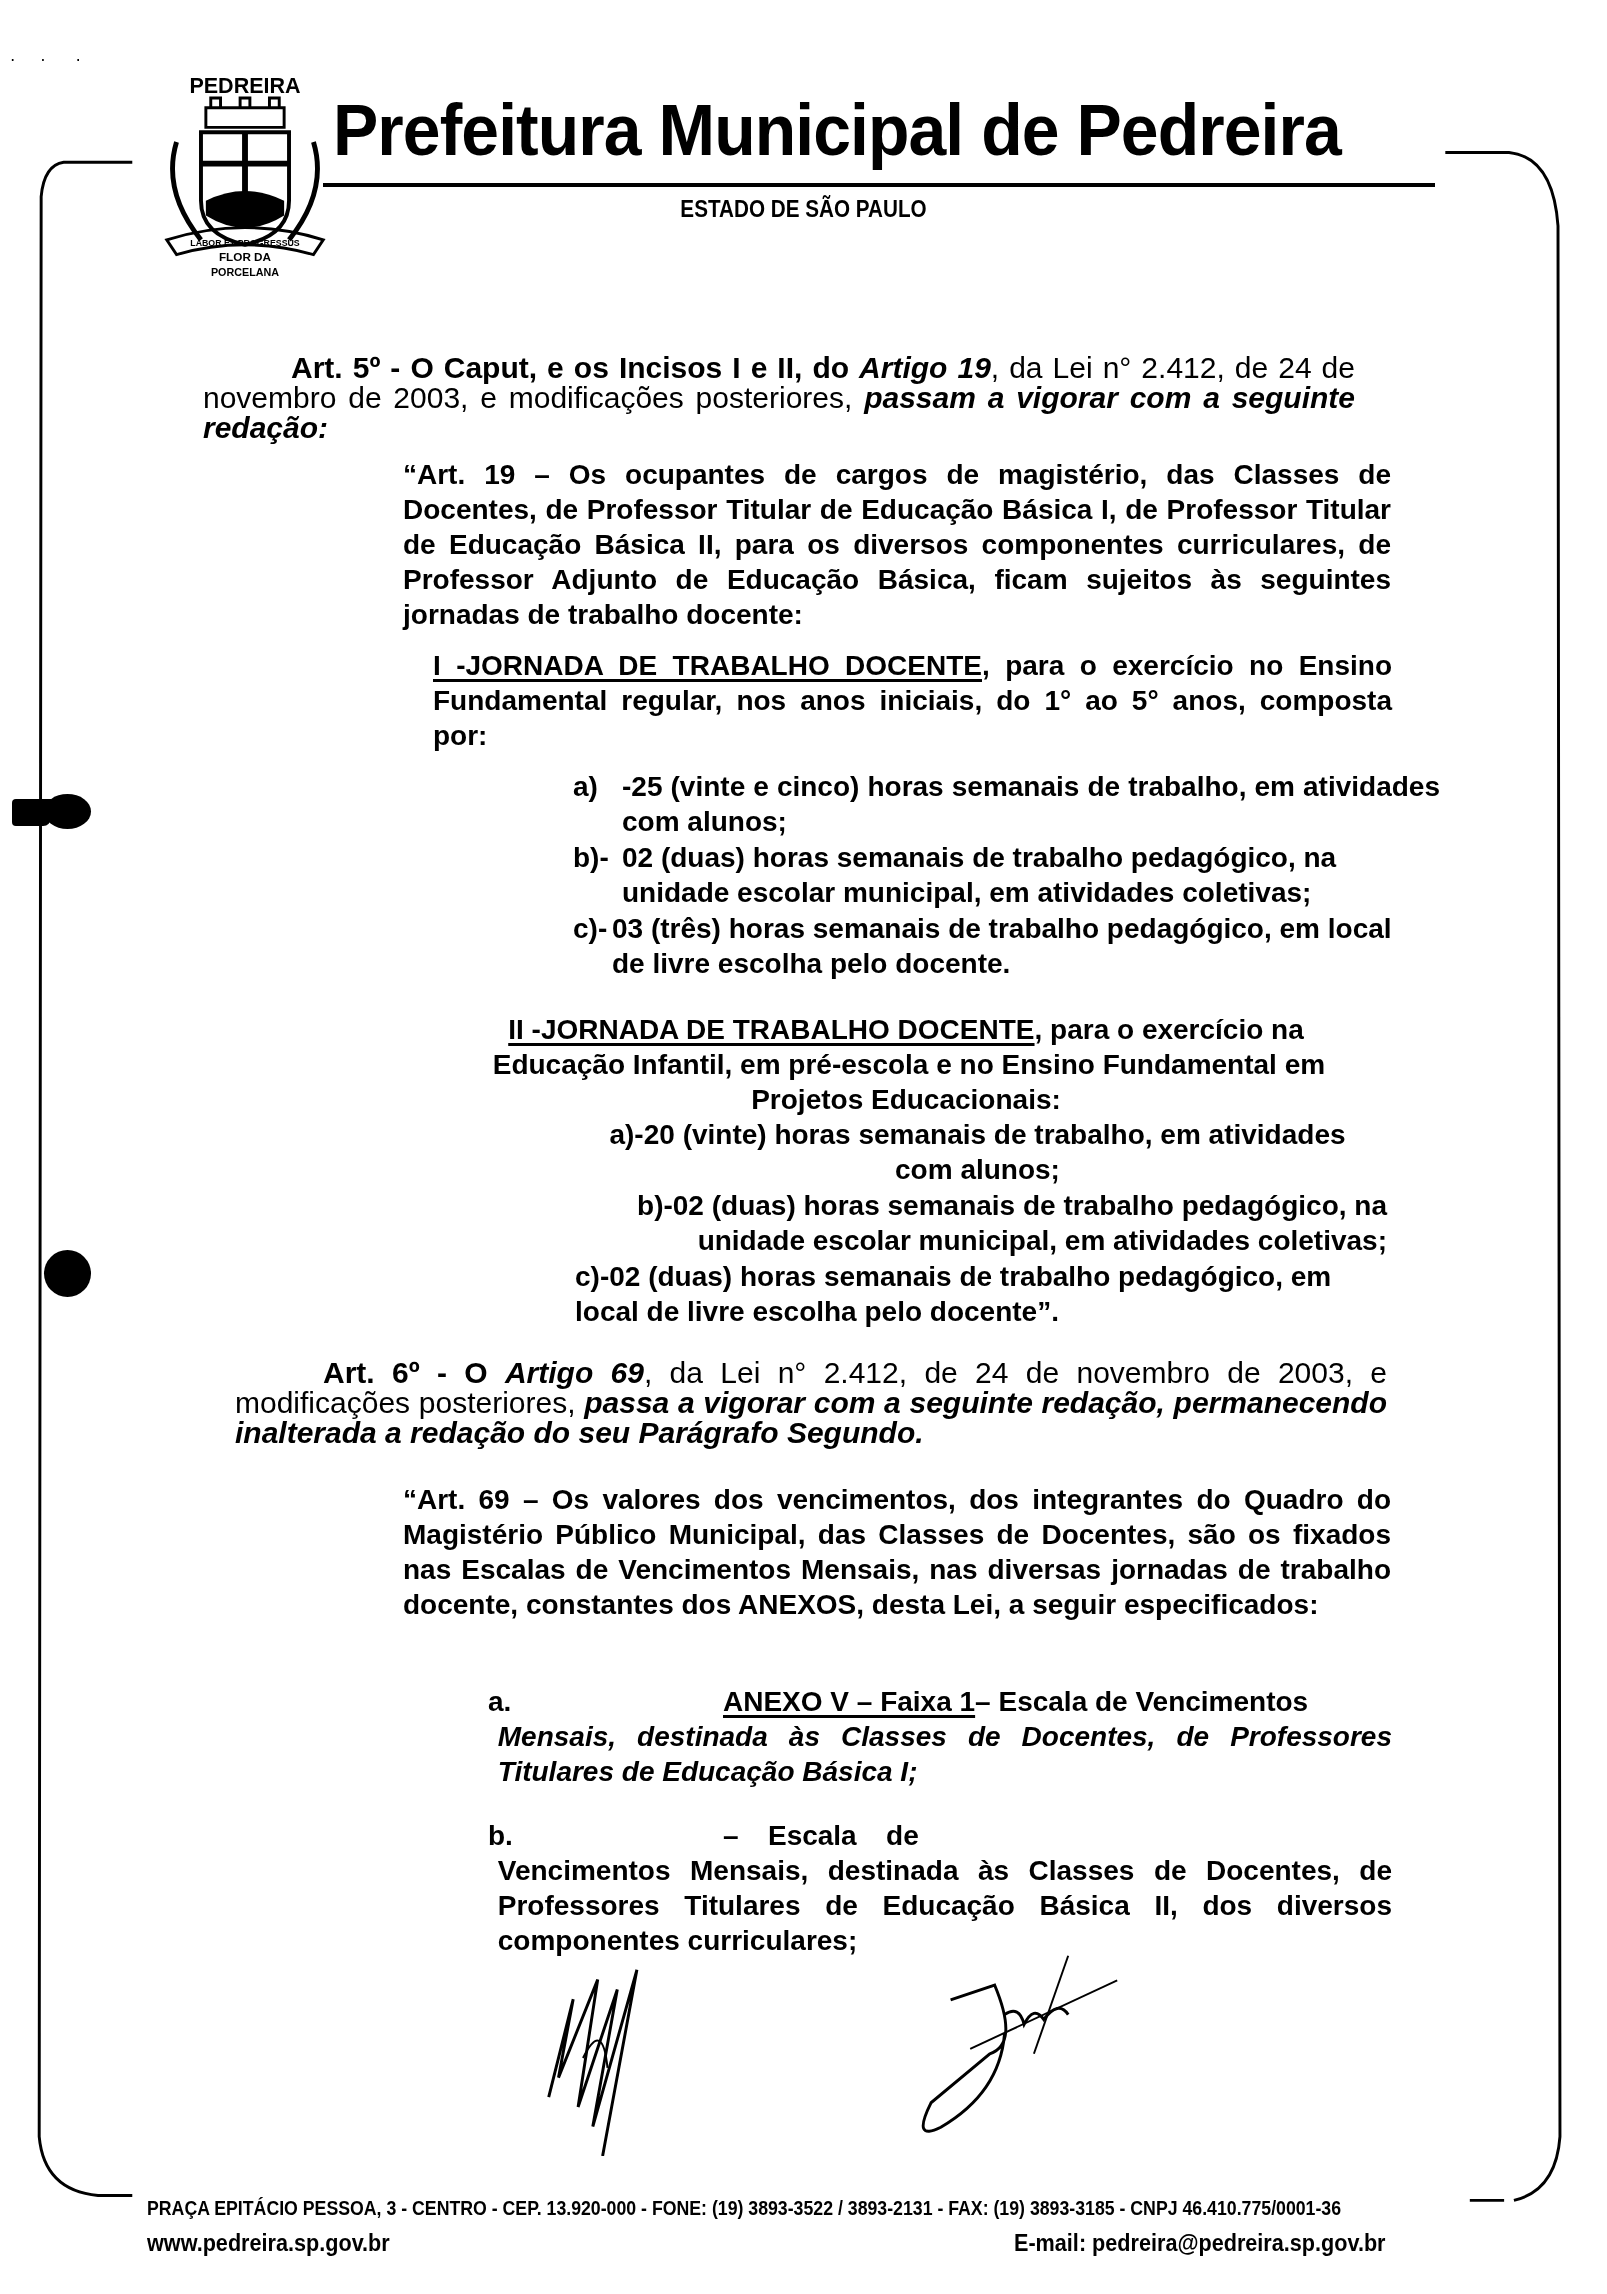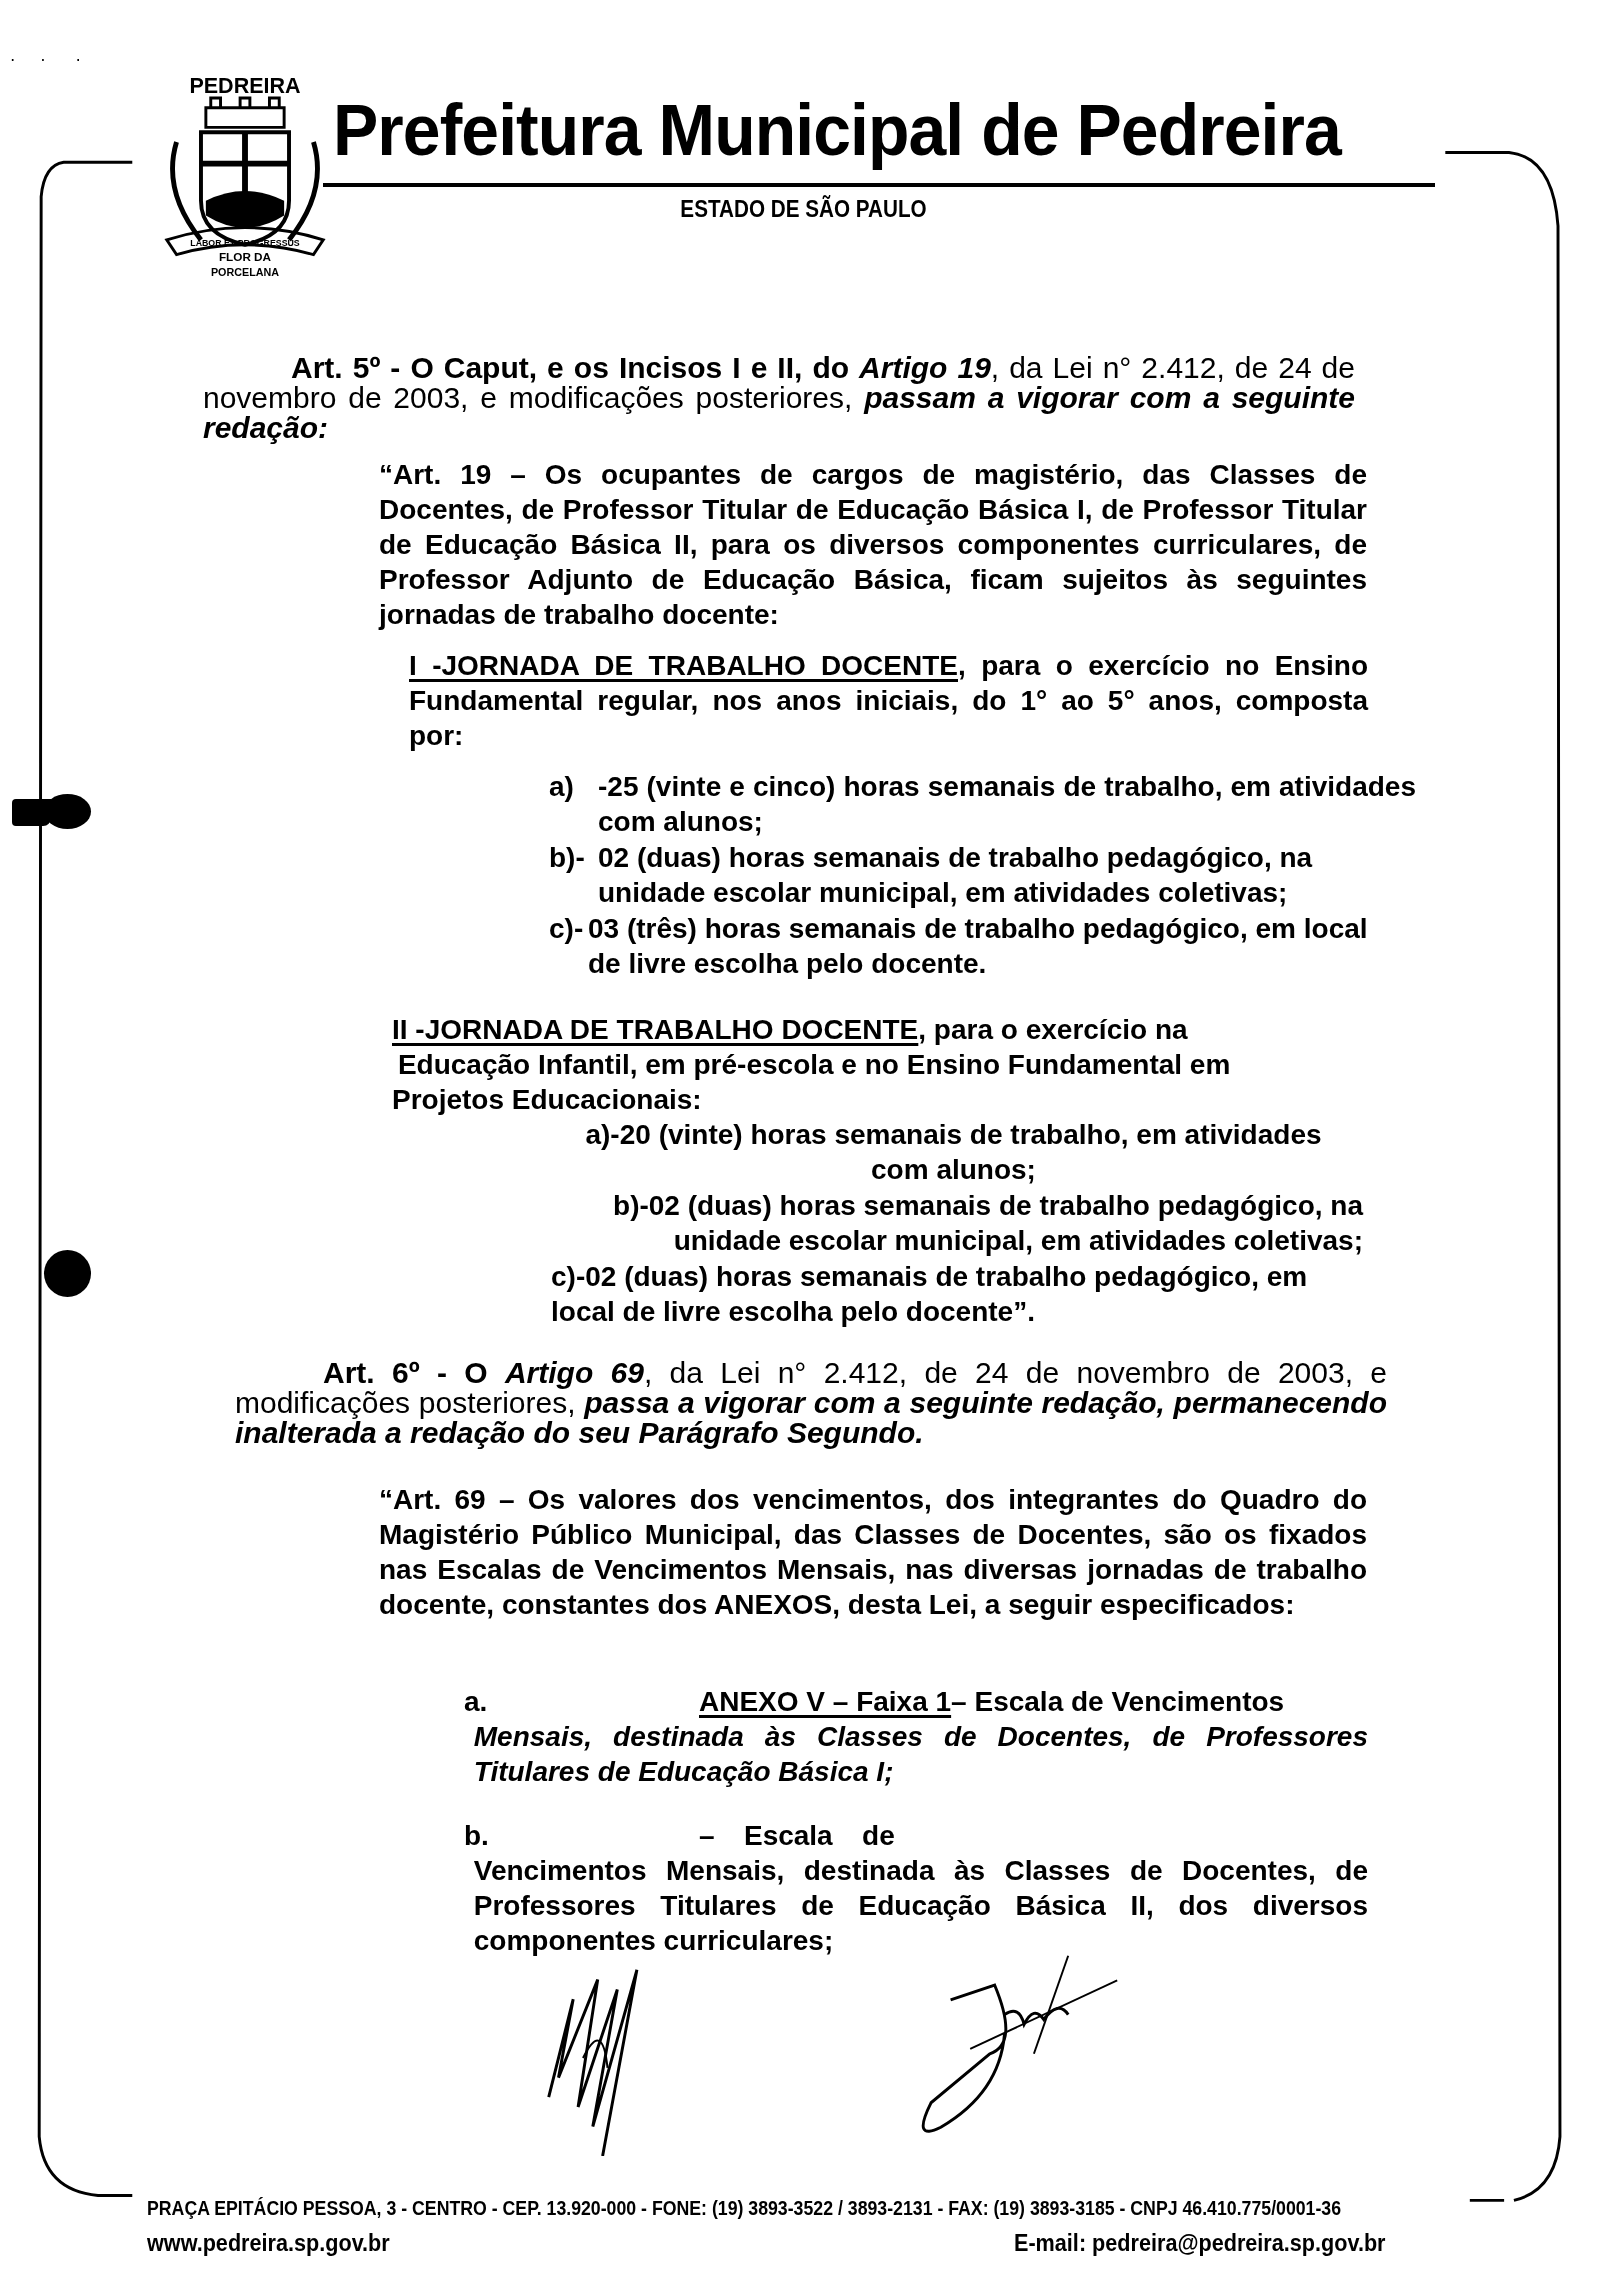--- a/index.html
+++ b/index.html
@@ -12,21 +12,21 @@
   .title { left: 333px; top: 93px; font-family: "Liberation Sans", sans-serif; font-weight: bold; font-size: 73px; letter-spacing: -1px; transform: scaleX(0.93); transform-origin: left top; line-height: 1; white-space: nowrap; }
   .title-rule { left: 323px; top: 183px; width: 1112px; height: 3.9px; background: #000; }
   .subtitle { left: 0; width: 1607px; text-align: center; top: 196px; font-weight: bold; font-size: 23.5px; transform: scaleX(0.88); }
   .dots { font-size: 17.6px; }
   
   .p { position: absolute; font-size: 30px; line-height: 30px; }
   .plain { font-weight: normal; }
   .b { font-weight: bold; }
   .bi { font-weight: bold; font-style: italic; }
   .u { text-decoration: underline; text-decoration-thickness: 2.9px; text-underline-offset: 3.9px; }
-  .bold-block { font-weight: bold; font-size: 28px; line-height: 35px; text-align: justify; }
+  .bold-block { font-weight: bold; font-size: 28px; line-height: 35px; text-align: justify; margin-left: 24px; }
   .just { text-align: justify; text-align-last: left; }
   .hole { position: absolute; background: #000; border-radius: 50%; }
   
   .footer1 { left: 147px; top: 2196px; font-weight: bold; font-size: 20.6px; white-space: nowrap; transform: scaleX(0.86); transform-origin: left top; }
   .footer2 { left: 147px; top: 2230px; font-size: 23.5px; font-weight: bold; transform: scaleX(0.92); transform-origin: left top; }
   .footer3 { left: 1014px; top: 2230px; font-size: 23.5px; font-weight: bold; transform: scaleX(0.92); transform-origin: left top; }
 </style>
 </head>
 <body>
 
@@ -72,21 +72,21 @@
 <div class="p bold-block" style="left:549px;top:769px;width:818px;padding-left:49px;text-indent:-49px;">
   <span style="display:inline-block;width:49px;text-indent:0;">a)</span><span>-25 (vinte e cinco) horas semanais de trabalho, em atividades com alunos;</span>
 </div>
 <div class="p bold-block" style="left:549px;top:840px;width:818px;padding-left:49px;text-indent:-49px;text-align:left;">
   <span style="display:inline-block;width:49px;text-indent:0;">b)-</span><span>02 (duas) horas semanais de trabalho pedagógico, na unidade escolar municipal, em atividades coletivas;</span>
 </div>
 <div class="p bold-block" style="left:549px;top:911px;width:818px;padding-left:39px;text-indent:-39px;text-align:left;">
   <span style="display:inline-block;width:39px;text-indent:0;">c)-</span><span>03 (três) horas semanais de trabalho pedagógico, em local de livre escolha pelo docente.</span>
 </div>
 
-<div class="p bold-block" style="left:392px;top:1012px;width:980px;text-align:left;">
+<div class="p bold-block" style="left:392px;top:1012px;width:980px;text-align:center;">
   <div><span class="u">II -JORNADA DE TRABALHO DOCENTE</span><span>, para o exercício na</span></div>
   <div style="padding-left:5.9px;">Educação Infantil, em pré-escola e no Ensino Fundamental em</div>
   <div>Projetos Educacionais:</div>
 </div>
 <div class="p bold-block" style="left:554px;top:1117px;width:799px;text-align:center;">
   <span>a)-</span><span>20 (vinte) horas semanais de trabalho, em atividades com alunos;</span>
 </div>
 <div class="p bold-block" style="left:549px;top:1188px;width:814px;text-align:right;">
   <span>b)-</span><span>02 (duas) horas semanais de trabalho pedagógico, na unidade escolar municipal, em atividades coletivas;</span>
 </div>

